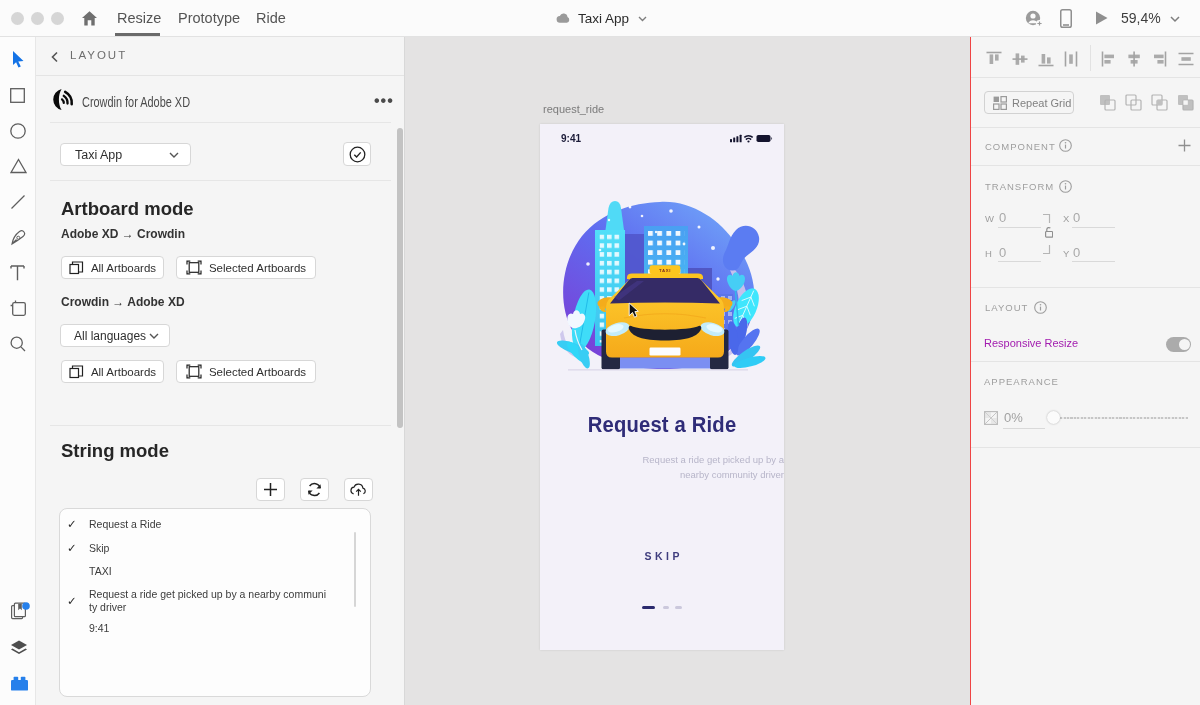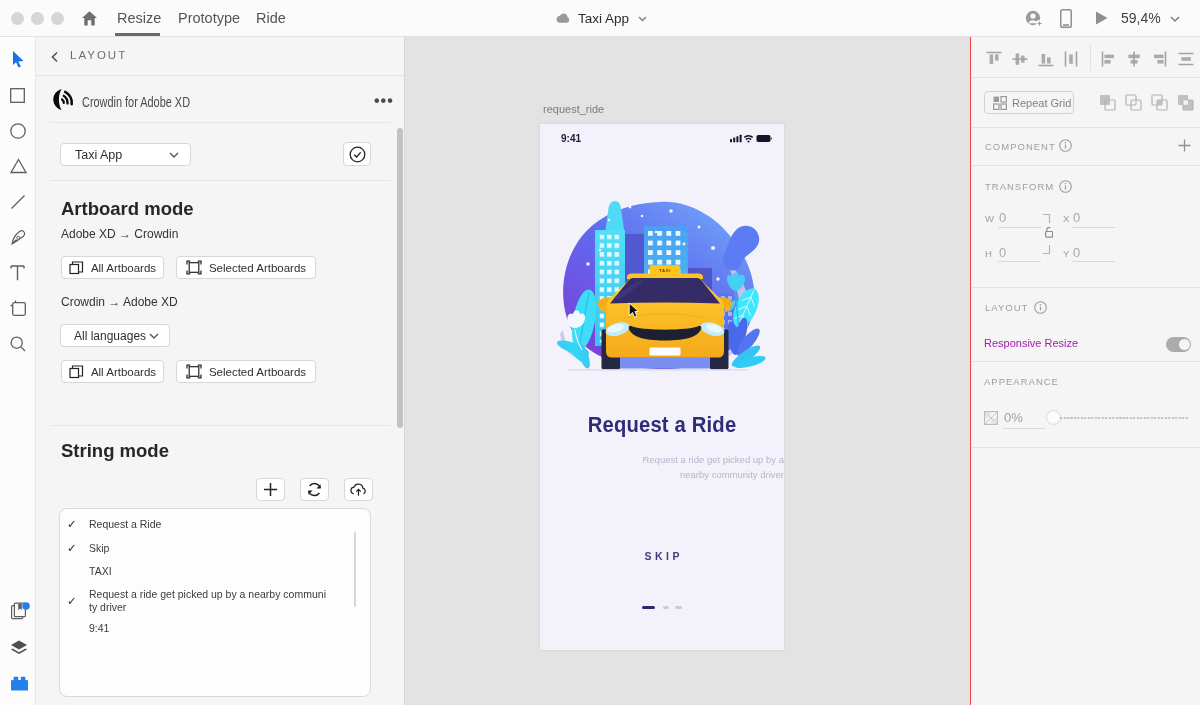--- a/index.html
+++ b/index.html
@@ -15,21 +15,21 @@
 
 #rail{position:absolute;left:0;top:37px;width:36px;height:668px;background:#fcfcfc;border-right:1px solid #e7e7e7}
 .ric{position:absolute;left:10px}
 
 #panel{position:absolute;left:36px;top:37px;width:369px;height:668px;background:#f5f5f5;border-right:1px solid #d8d8d8}
 #panel .hdr{position:absolute;left:0;top:0;width:100%;height:39px;border-bottom:1px solid #e4e4e4}
 .plg{position:absolute;left:34px;top:12px;font-size:11.5px;letter-spacing:2px;color:#6d6d6d}
 .divi{position:absolute;left:14px;width:341px;height:1px;background:#e6e6e6}
 .btn{position:absolute;background:#fff;border:1px solid #d7d7d7;border-radius:4px;font-size:11.5px;color:#2f2f2f;display:flex;align-items:center;justify-content:center}
 .h1p{position:absolute;left:25px;font-size:18.5px;font-weight:bold;color:#262626}
-.h2p{position:absolute;left:25px;font-size:12px;font-weight:normal;color:#333}
+.h2p{position:absolute;left:25px;font-size:12px;font-weight:bold;color:#333}
 #scrollbar{position:absolute;left:361px;top:91px;width:6px;height:300px;border-radius:3px;background:#c3c3c3}
 
 #canvas{position:absolute;left:406px;top:37px;width:564px;height:668px;background:#e4e3e3}
 #abl{position:absolute;left:543px;top:103px;font-size:11px;color:#7b7b7b}
 #artboard{position:absolute;left:540px;top:124px;width:244px;height:526px;background:#f3f1f9;box-shadow:0 0 2px rgba(0,0,0,.12)}
 
 #insp{position:absolute;left:970px;top:37px;width:230px;height:668px;background:#f5f5f5;border-left:1px solid #ef4444}
 .idiv{position:absolute;left:0;width:230px;height:1px;background:#e4e4e4}
 .ilab{position:absolute;font-size:9.5px;letter-spacing:1px;color:#9e9e9e}
 .ifield{position:absolute;font-size:13px;color:#a9a9a9}

